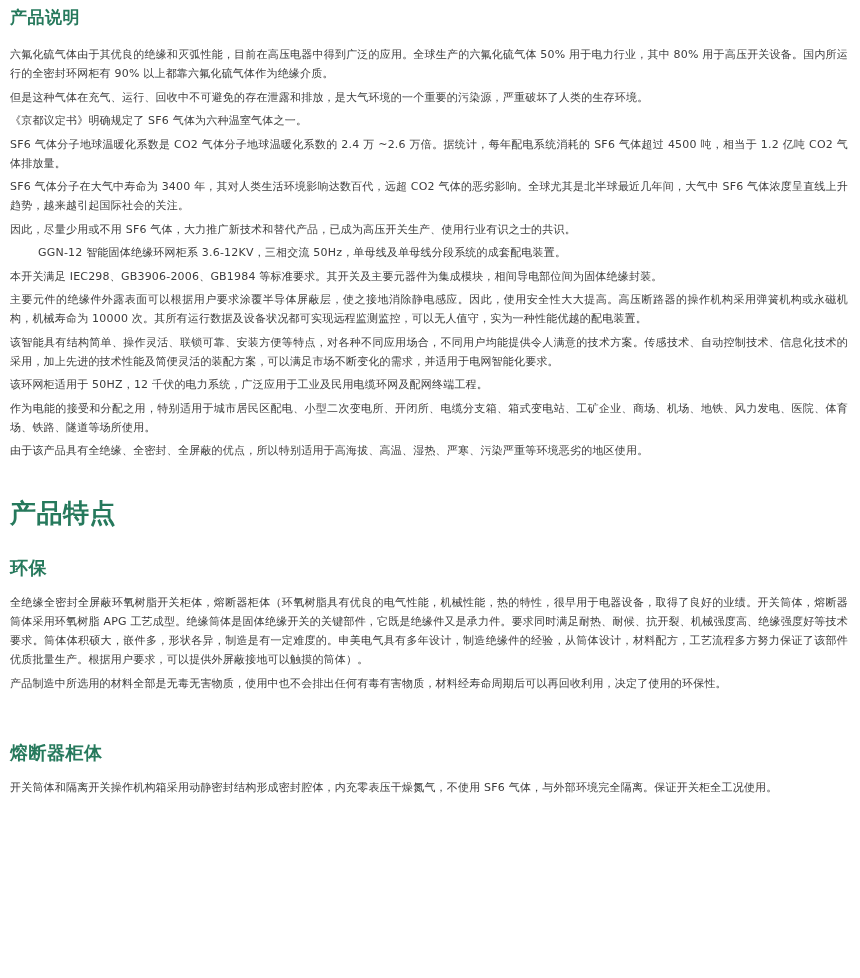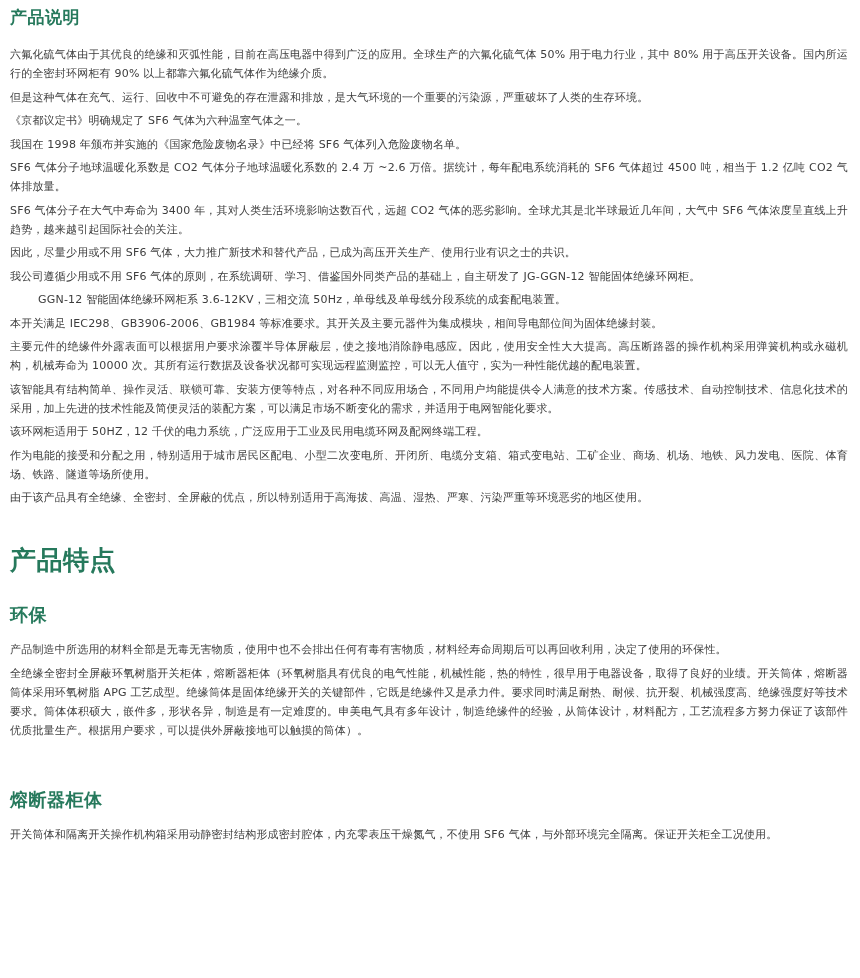--- a/index.html
+++ b/index.html
@@ -57,39 +57,37 @@
 </head>
 <body>
 
 <div class="page">
 
   <section>
     <h1 class="section-title">产品说明</h1>
     <p class="body-text">六氟化硫气体由于其优良的绝缘和灭弧性能，目前在高压电器中得到广泛的应用。全球生产的六氟化硫气体 50% 用于电力行业，其中 80% 用于高压开关设备。国内所运行的全密封环网柜有 90% 以上都靠六氟化硫气体作为绝缘介质。</p>
     <p class="body-text">但是这种气体在充气、运行、回收中不可避免的存在泄露和排放，是大气环境的一个重要的污染源，严重破坏了人类的生存环境。</p>
     <p class="body-text">《京都议定书》明确规定了 SF6 气体为六种温室气体之一。</p>
-    <p class="body-text">我国在 1998 年颁布并实施的《国家危险废物名录》中已经将 SF6 气体列入危险废物名单。</p>
     <p class="body-text">SF6 气体分子地球温暖化系数是 CO2 气体分子地球温暖化系数的 2.4 万 ~2.6 万倍。据统计，每年配电系统消耗的 SF6 气体超过 4500 吨，相当于 1.2 亿吨 CO2 气体排放量。</p>
     <p class="body-text">SF6 气体分子在大气中寿命为 3400 年，其对人类生活环境影响达数百代，远超 CO2 气体的恶劣影响。全球尤其是北半球最近几年间，大气中 SF6 气体浓度呈直线上升趋势，越来越引起国际社会的关注。</p>
     <p class="body-text">因此，尽量少用或不用 SF6 气体，大力推广新技术和替代产品，已成为高压开关生产、使用行业有识之士的共识。</p>
-    <p class="body-text">我公司遵循少用或不用 SF6 气体的原则，在系统调研、学习、借鉴国外同类产品的基础上，自主研发了 JG-GGN-12 智能固体绝缘环网柜。</p>
     <p class="body-text indent">GGN-12 智能固体绝缘环网柜系 3.6-12KV，三相交流 50Hz，单母线及单母线分段系统的成套配电装置。</p>
     <p class="body-text">本开关满足 IEC298、GB3906-2006、GB1984 等标准要求。其开关及主要元器件为集成模块，相间导电部位间为固体绝缘封装。</p>
     <p class="body-text">主要元件的绝缘件外露表面可以根据用户要求涂覆半导体屏蔽层，使之接地消除静电感应。因此，使用安全性大大提高。高压断路器的操作机构采用弹簧机构或永磁机构，机械寿命为 10000 次。其所有运行数据及设备状况都可实现远程监测监控，可以无人值守，实为一种性能优越的配电装置。</p>
     <p class="body-text">该智能具有结构简单、操作灵活、联锁可靠、安装方便等特点，对各种不同应用场合，不同用户均能提供令人满意的技术方案。传感技术、自动控制技术、信息化技术的采用，加上先进的技术性能及简便灵活的装配方案，可以满足市场不断变化的需求，并适用于电网智能化要求。</p>
     <p class="body-text">该环网柜适用于 50HZ，12 千伏的电力系统，广泛应用于工业及民用电缆环网及配网终端工程。</p>
     <p class="body-text">作为电能的接受和分配之用，特别适用于城市居民区配电、小型二次变电所、开闭所、电缆分支箱、箱式变电站、工矿企业、商场、机场、地铁、风力发电、医院、体育场、铁路、隧道等场所使用。</p>
     <p class="body-text">由于该产品具有全绝缘、全密封、全屏蔽的优点，所以特别适用于高海拔、高温、湿热、严寒、污染严重等环境恶劣的地区使用。</p>
   </section>
 
   <section>
     <h2 class="features-title">产品特点</h2>
 
     <h3 class="sub-title first">环保</h3>
+    <p class="body-text">全绝缘全密封全屏蔽环氧树脂开关柜体，熔断器柜体（环氧树脂具有优良的电气性能，机械性能，热的特性，很早用于电器设备，取得了良好的业绩。开关筒体，熔断器筒体采用环氧树脂 APG 工艺成型。绝缘筒体是固体绝缘开关的关键部件，它既是绝缘件又是承力件。要求同时满足耐热、耐候、抗开裂、机械强度高、绝缘强度好等技术要求。筒体体积硕大，嵌件多，形状各异，制造是有一定难度的。申美电气具有多年设计，制造绝缘件的经验，从筒体设计，材料配方，工艺流程多方努力保证了该部件优质批量生产。根据用户要求，可以提供外屏蔽接地可以触摸的筒体）。</p>
     <p class="body-text">产品制造中所选用的材料全部是无毒无害物质，使用中也不会排出任何有毒有害物质，材料经寿命周期后可以再回收利用，决定了使用的环保性。</p>
-    <p class="body-text">全绝缘全密封全屏蔽环氧树脂开关柜体，熔断器柜体（环氧树脂具有优良的电气性能，机械性能，热的特性，很早用于电器设备，取得了良好的业绩。开关筒体，熔断器筒体采用环氧树脂 APG 工艺成型。绝缘筒体是固体绝缘开关的关键部件，它既是绝缘件又是承力件。要求同时满足耐热、耐候、抗开裂、机械强度高、绝缘强度好等技术要求。筒体体积硕大，嵌件多，形状各异，制造是有一定难度的。申美电气具有多年设计，制造绝缘件的经验，从筒体设计，材料配方，工艺流程多方努力保证了该部件优质批量生产。根据用户要求，可以提供外屏蔽接地可以触摸的筒体）。</p>
 
     <h3 class="sub-title">熔断器柜体</h3>
     <p class="body-text">开关筒体和隔离开关操作机构箱采用动静密封结构形成密封腔体，内充零表压干燥氮气，不使用 SF6 气体，与外部环境完全隔离。保证开关柜全工况使用。</p>
 
   </section>
 
 </div>
 
 </body></html>

